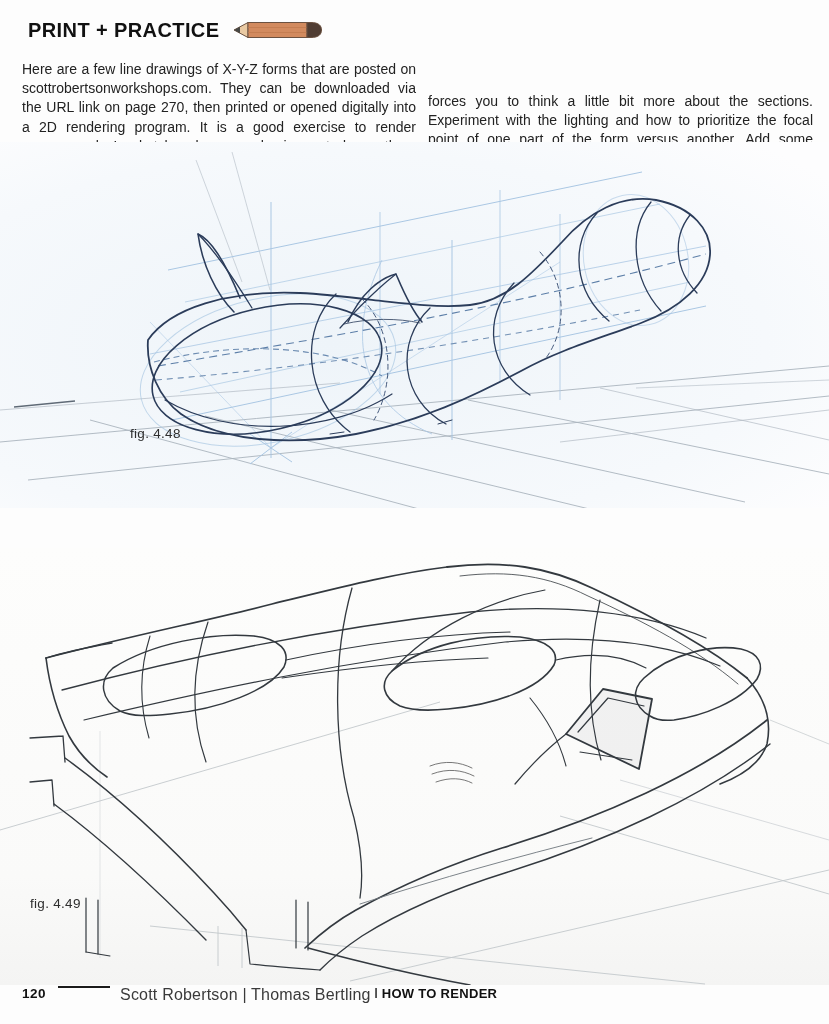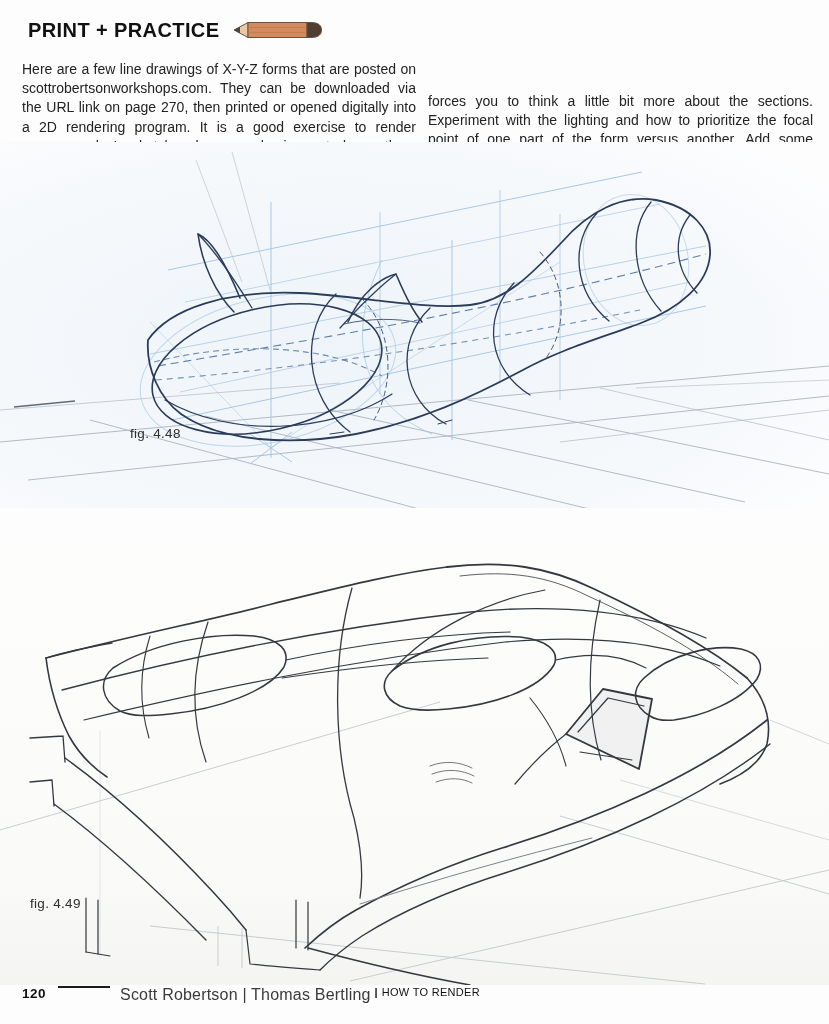--- a/index.html
+++ b/index.html
@@ -21,21 +21,21 @@
   .fig svg.sketch { display:block; }
   .cap { position:absolute; font-size:13.5px; color:#2e2e2e; letter-spacing:0.3px; }
   .cap1 { left:130px; top:284px; }
   .cap2 { left:30px;  top:348px; }
 
   .ftr { position:absolute; left:22px; top:986px; display:flex; align-items:flex-start; }
   .pgnum { font-size:13.5px; font-weight:bold; color:#111; letter-spacing:0.5px; }
   .rule { display:inline-block; width:52px; height:2px; background:#1a1a1a; margin:0 10px 0 12px; }
   .auth { font-size:16px; color:#3a3a3a; letter-spacing:0.2px; }
   .sep  { font-size:11px; font-weight:bold; color:#111; margin:0 4px; }
-  .book { font-size:11px; font-weight:normal; color:#111; letter-spacing:0.3px; }
+  .book { font-size:13px; font-weight:bold; color:#111; letter-spacing:0.3px; }
 </style>
 </head>
 <body>
 
 <div class="page">
 
   <header class="hdr">
     <h1>PRINT + PRACTICE</h1>
     <svg class="pencil" width="92" height="24" viewBox="0 0 92 24">
       <polygon points="3,12 17,4.5 17,19.5" fill="#e9c9a2" stroke="#6b5140" stroke-width="1"></polygon>

